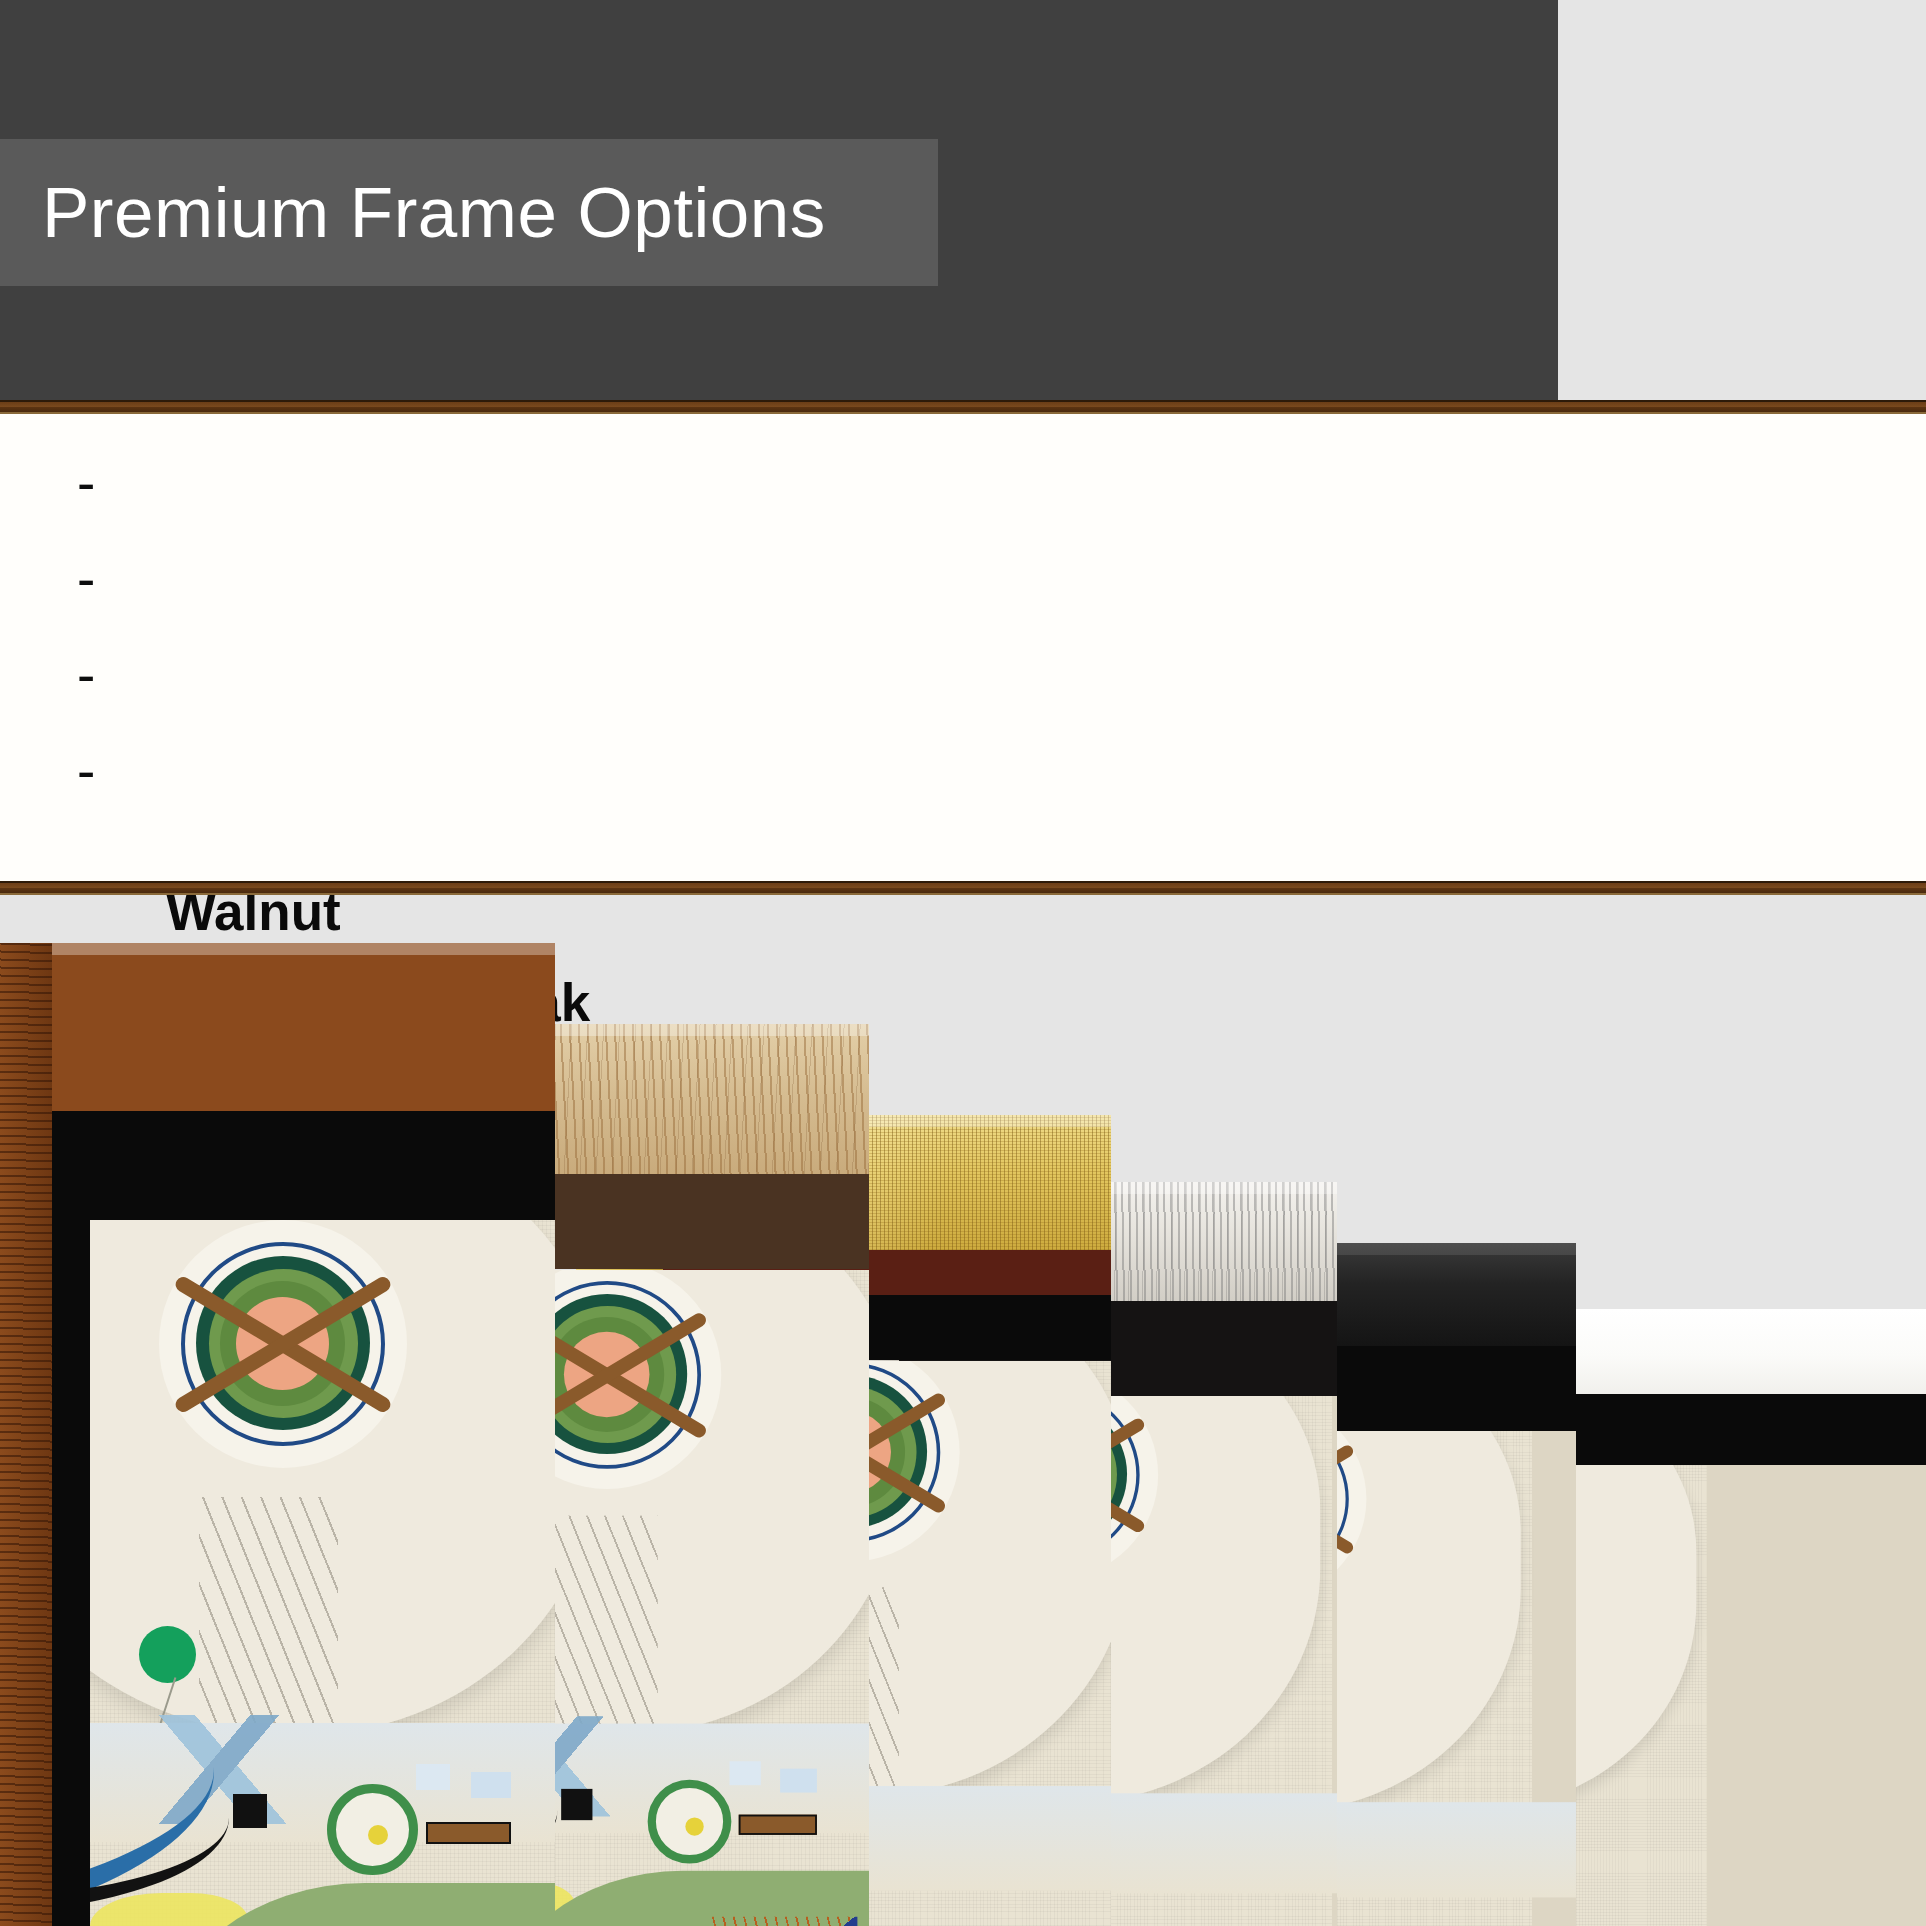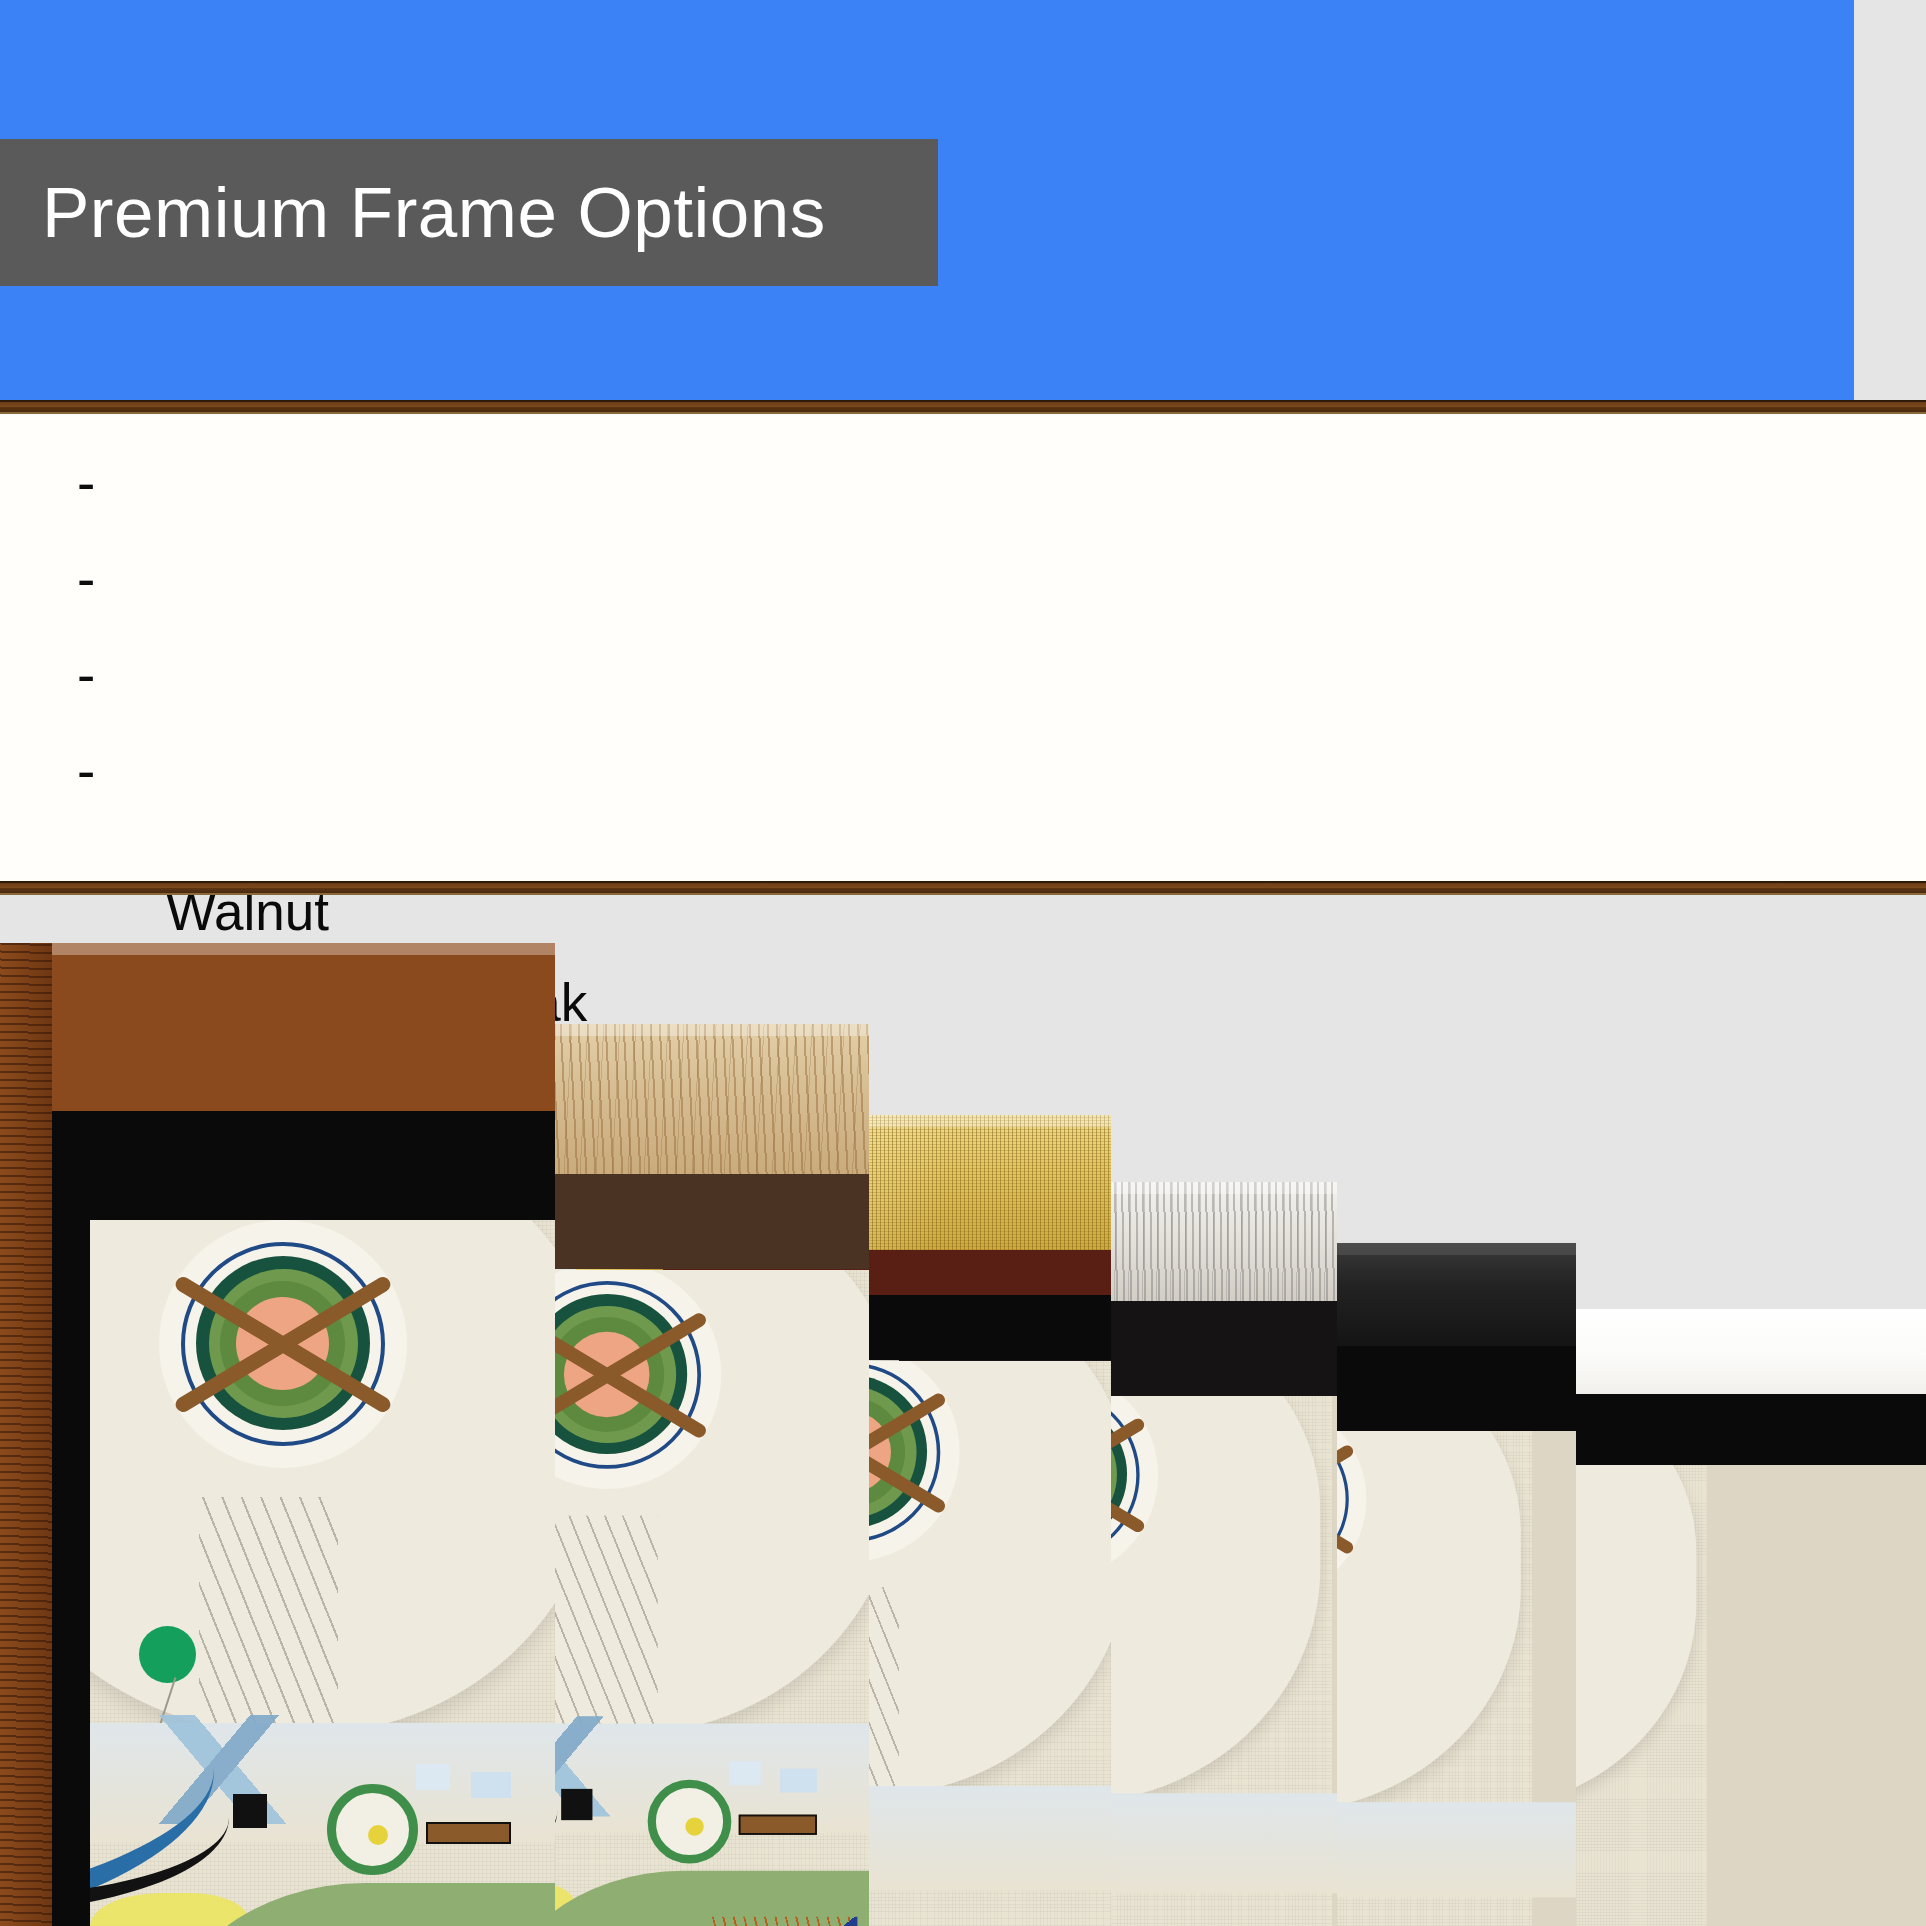--- a/index.html
+++ b/index.html
@@ -6,22 +6,22 @@
   html,body{ width:1927px; height:1927px; }
   body{
     font-family:"Liberation Sans", sans-serif;
     background:#e5e5e5;
     position:relative;
     overflow:hidden;
   }
 
   
   #top-band{
-    position:absolute; left:0; top:0; width:1854px; height:400px;
-    background:#3b82f6;
+    position:absolute; left:0; top:0; width:1558px; height:400px;
+    background:#404040;
   }
   #title-banner{
     position:absolute; left:0; top:139px;
     width:938px; height:147px;
     background:#5a5a5a;
     display:flex; align-items:center;
   }
   #title-text{
     color:#ffffff;
     font-size:71px;
@@ -74,21 +74,21 @@
     width:1927px; height:1032px;
     background:#e5e5e5;
     overflow:hidden;
   }
 
   
   .frame-label{
     position:absolute;
     color:#0a0a0a;
     font-size:53px;
-    font-weight:400;
+    font-weight:700;
     line-height:1;
     white-space:nowrap;
   }
 
   
   .frame-unit{
     position:absolute;
     overflow:hidden;
   }
   

